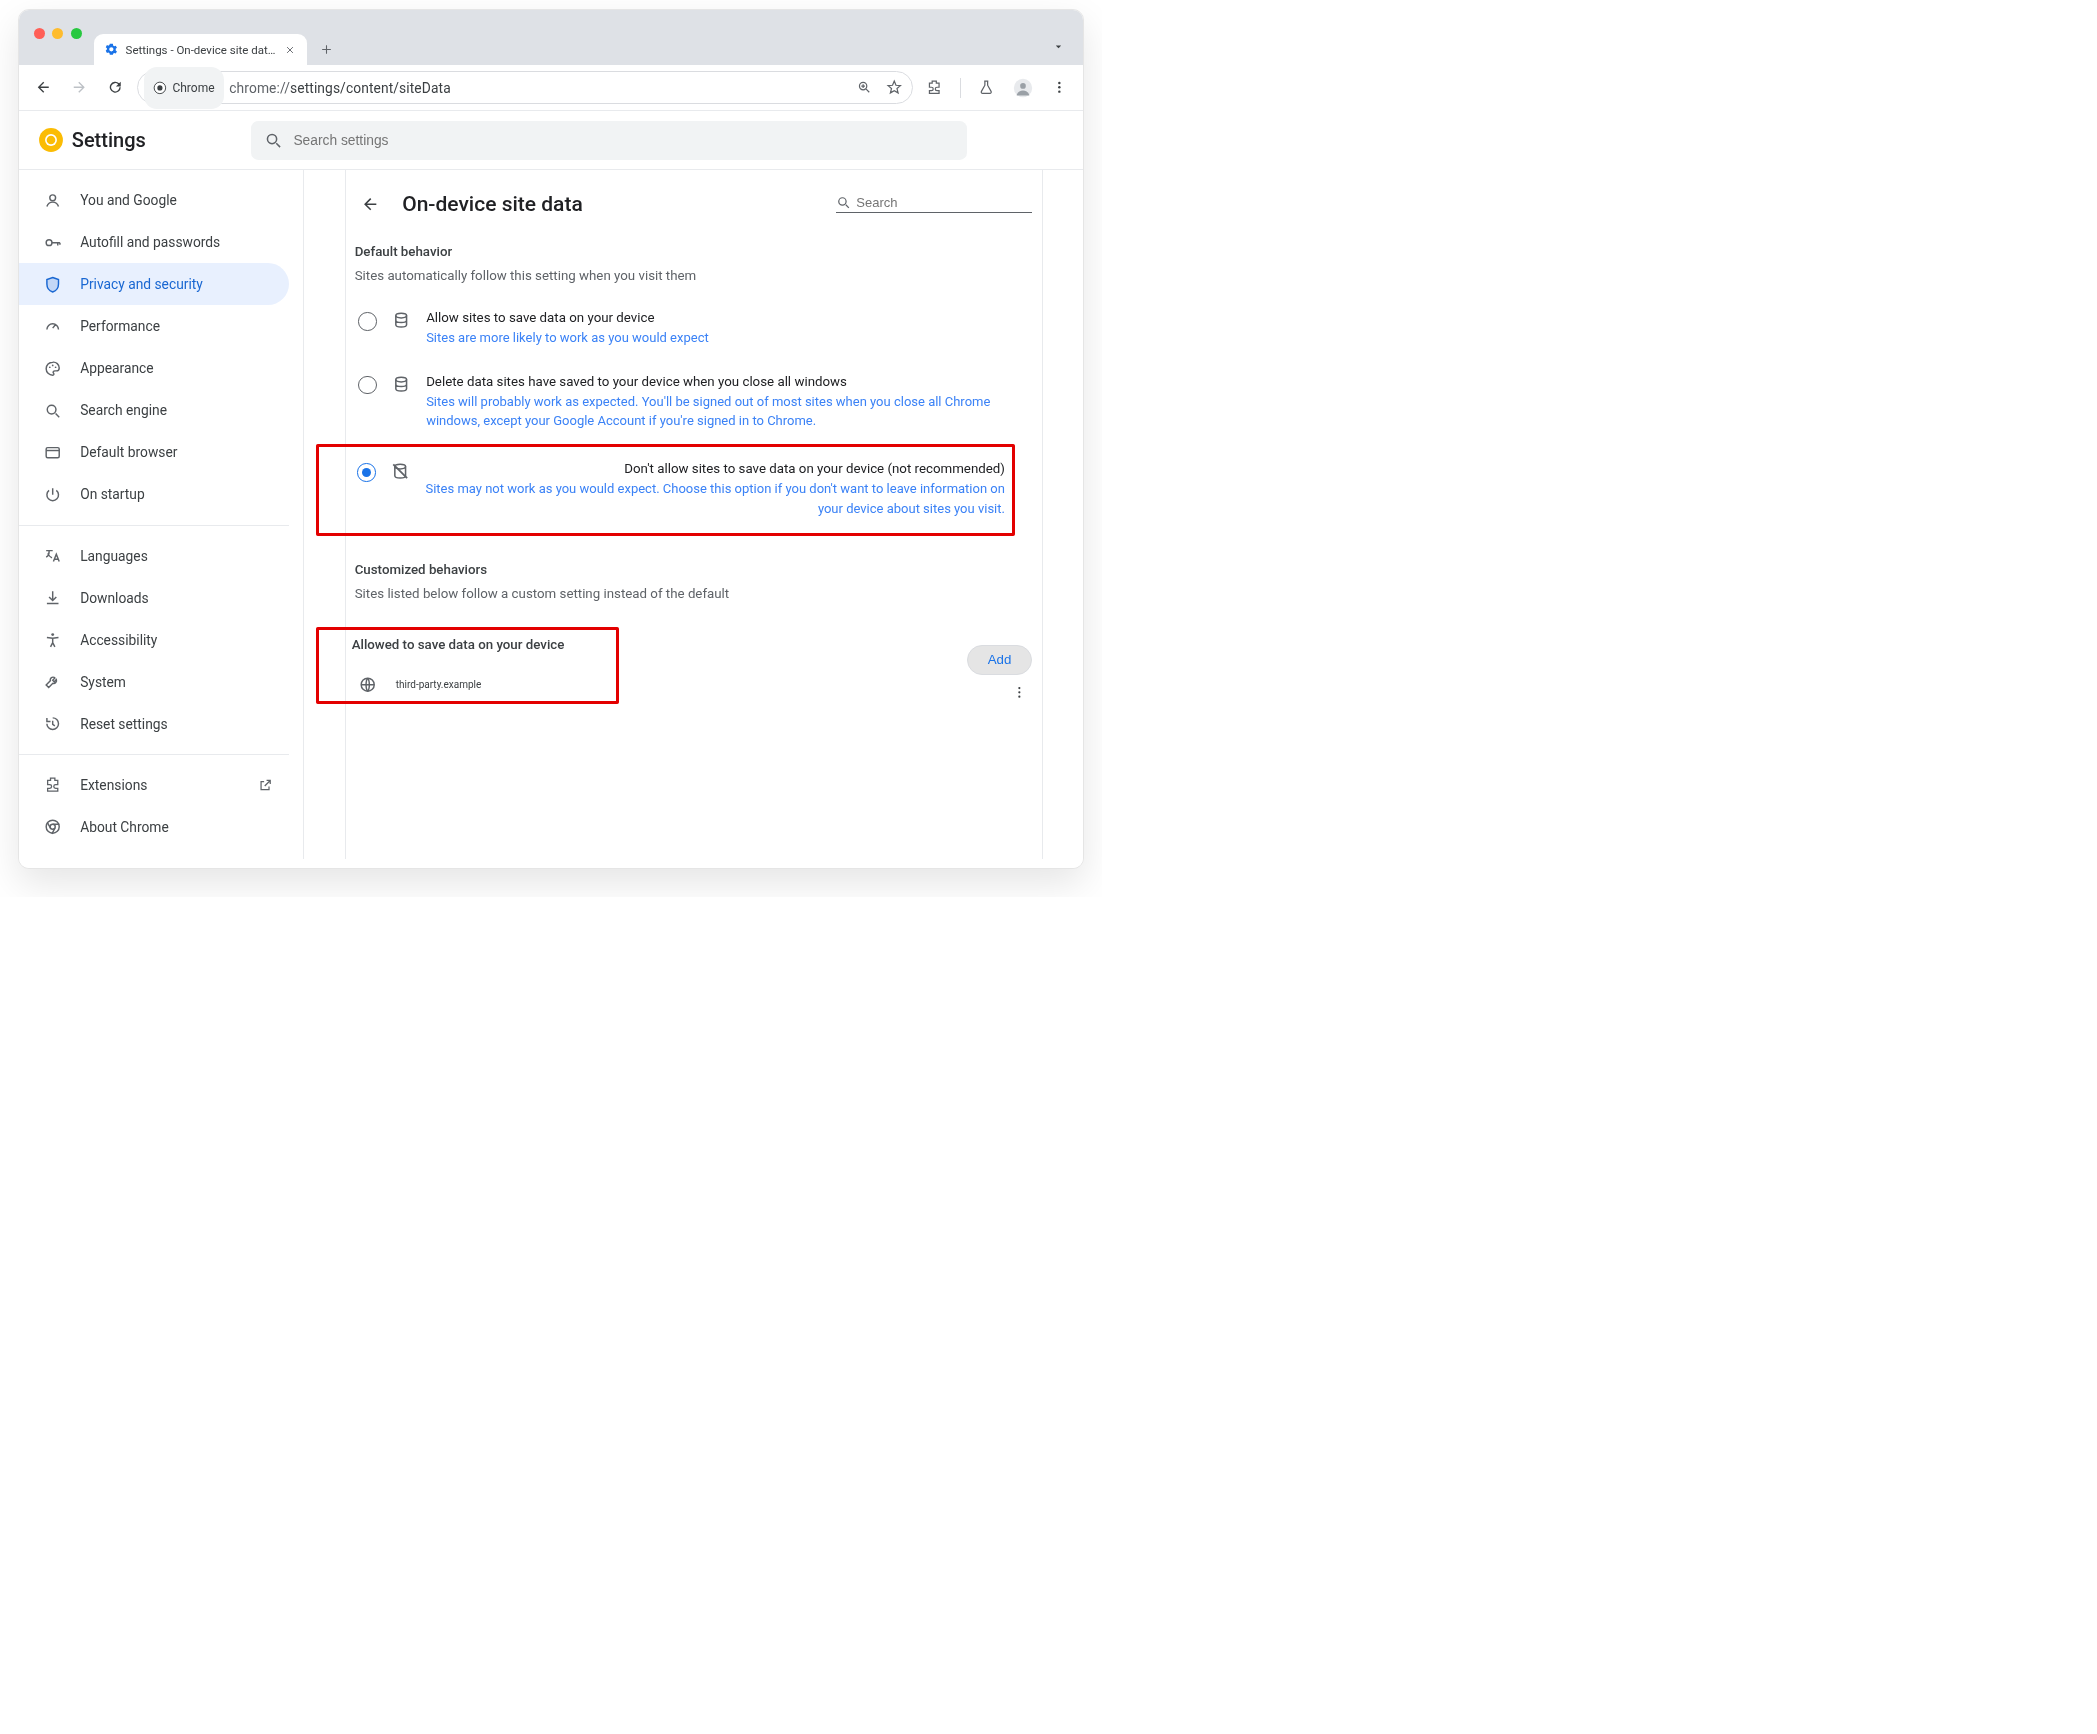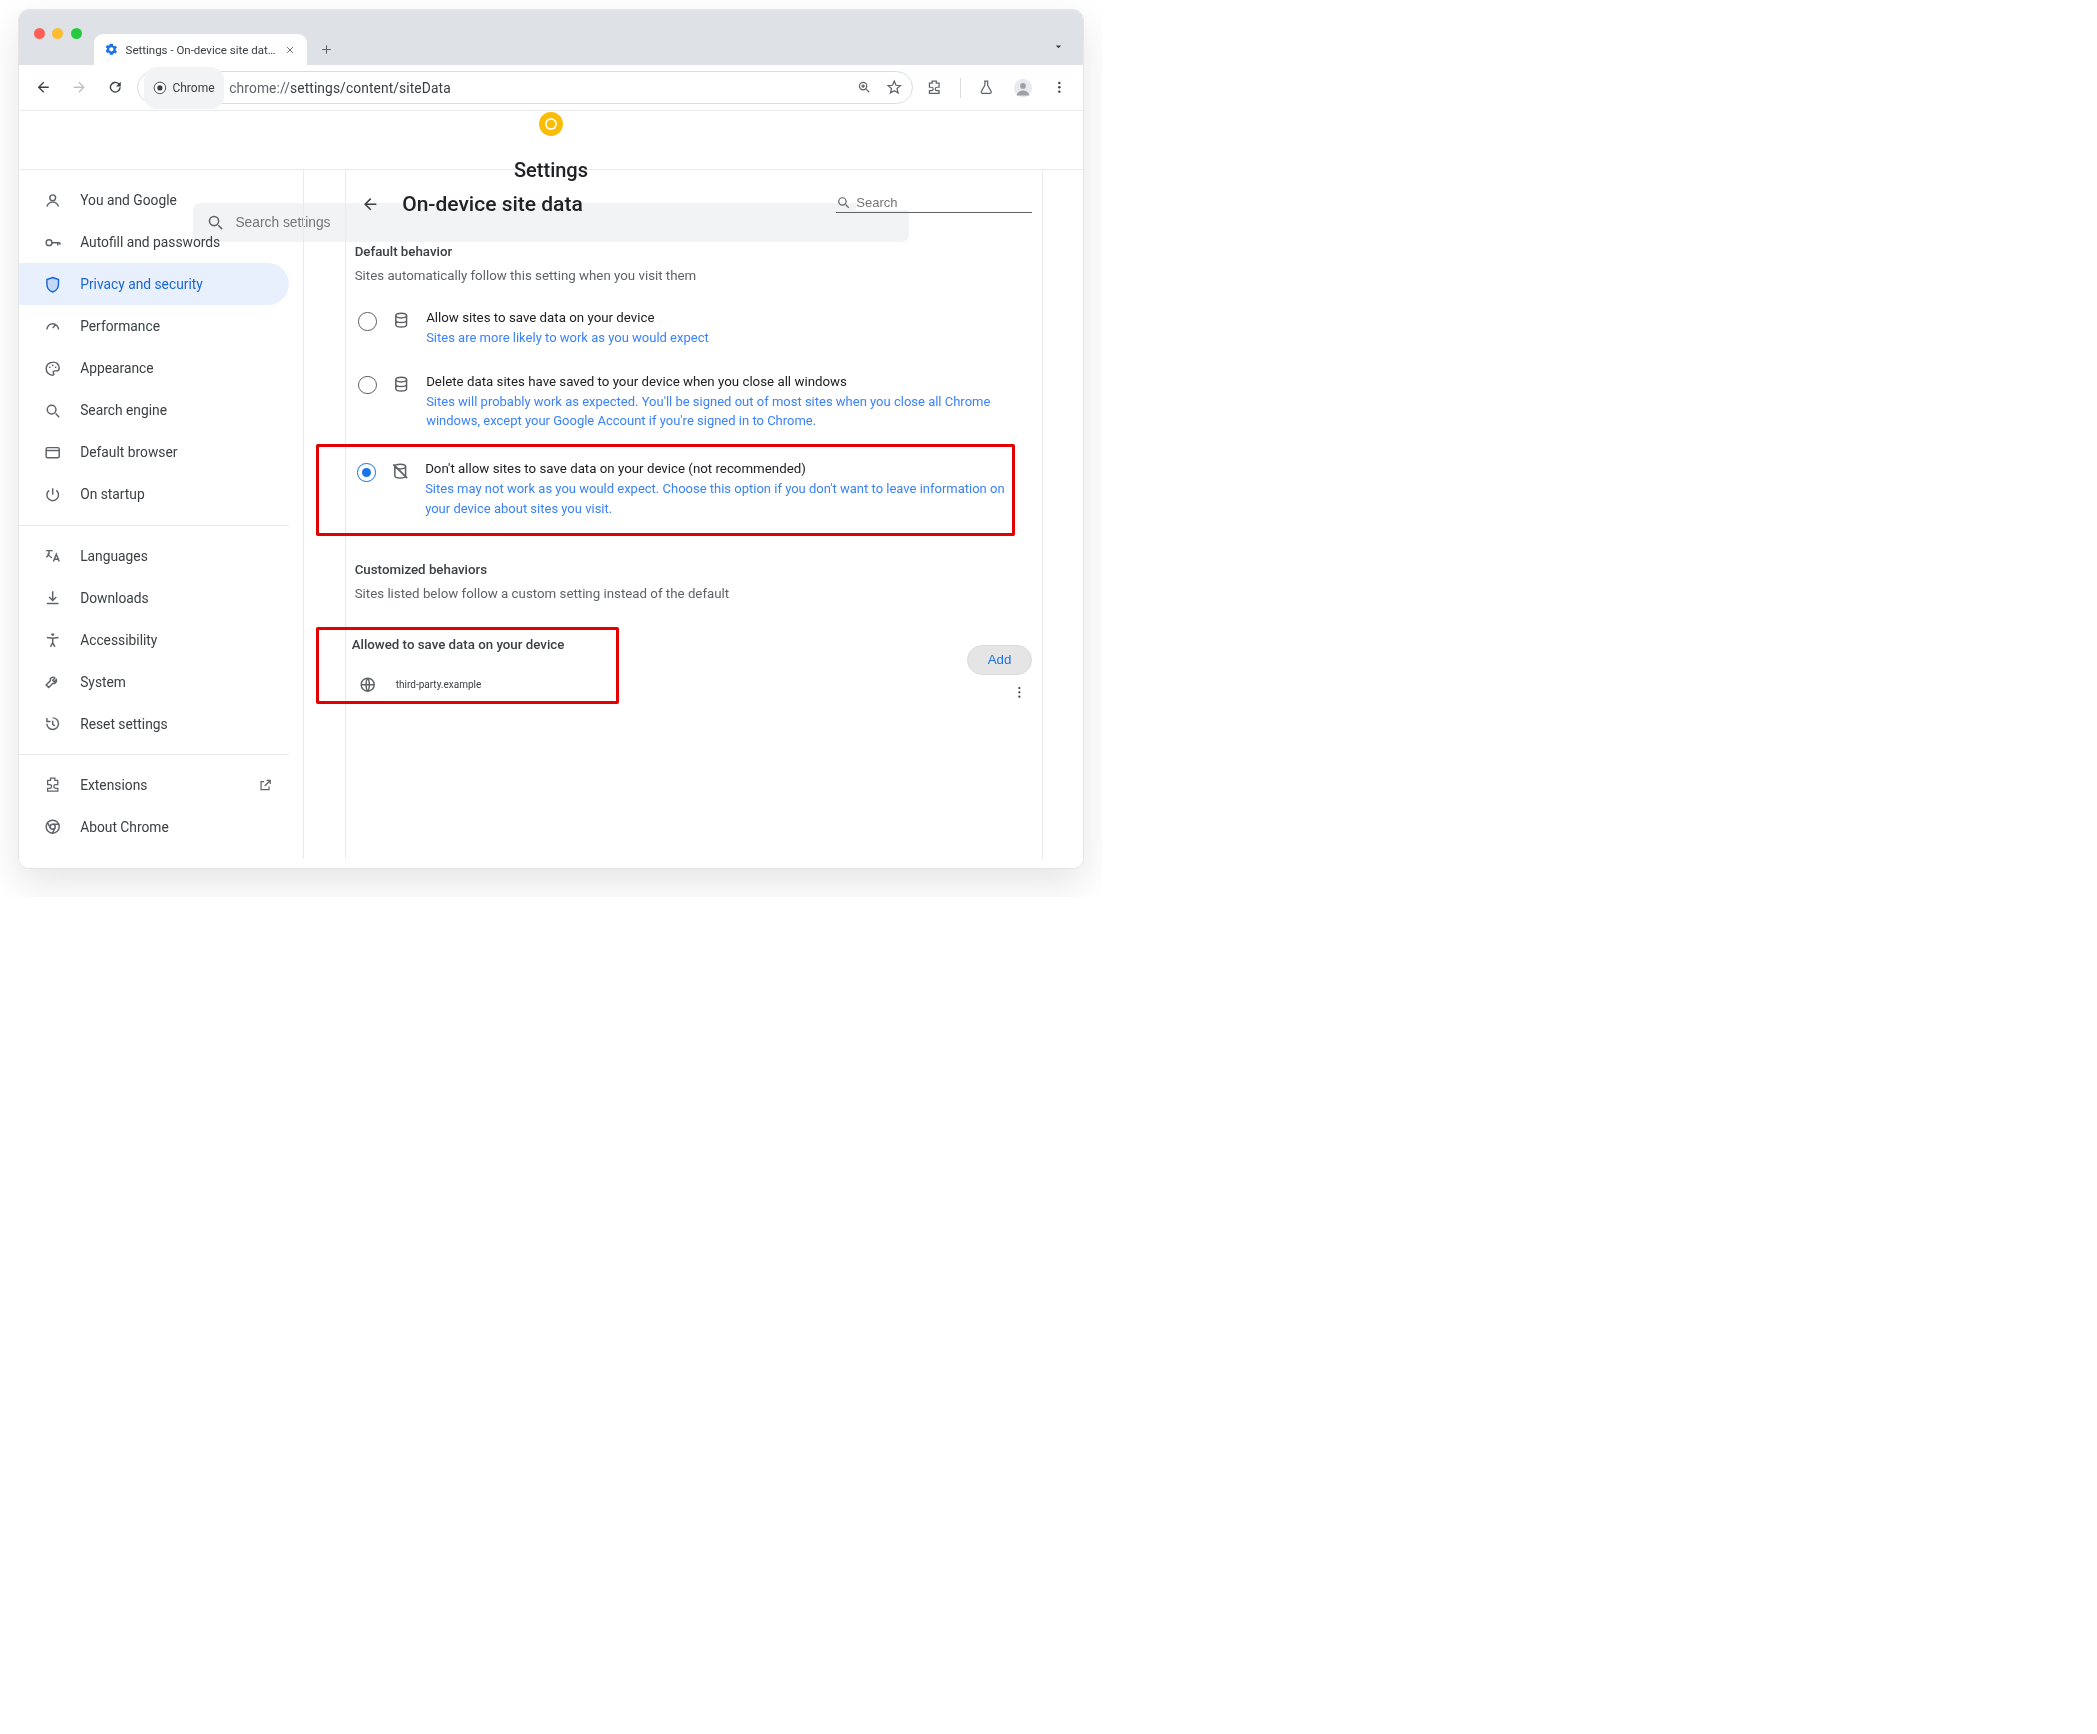--- a/index.html
+++ b/index.html
@@ -61,21 +61,21 @@
   }
   .omnibox .url { flex:1; font-size:13.8px; color:#3c4043; letter-spacing:0.1px; }
   .omnibox .url .dim { color:#5f6368; }
   .toolbar .divider { width:0.9px; height:20px; background:#dadce0; margin:0 3.7px;}
   
   .app {
     display:flex; flex-direction:column; background:#fff;
   }
   .app-header {
     height:59px; border-bottom:0.9px solid #e8eaed;
-    display:flex; align-items:center; padding:0 18.4px; gap:21px;flex-direction:column;
+    display:flex; align-items:center; padding:0 18.4px; gap:8px;
   }
   .app-logo { width:26px; height:26px; }
   .app-title { font-size:20px; font-weight:500; color:#202124; }
   .search-wrap { flex:1; display:flex; justify-content:center; }
   .search-box {
     width: 716px; max-width: 716px; height:39px;
     background:#f1f3f4; border-radius:7.3px;
     display:flex; align-items:center; padding:0 13px; gap:11px;
     color:#5f6368;
   }
@@ -113,21 +113,21 @@
   .section-title { font-size:13.3px; color:#3c4043; font-weight:500; margin-bottom:9.2px;}
   .section-sub { font-size:13.3px; color:#5f6368; margin-bottom:14.7px;}
   
   .radio-row { display:flex; align-items:flex-start; gap:14.7px; padding:13px 3.7px; }
   .radio-outer { width:18.4px; height:18.4px; border:1.8px solid #5f6368; border-radius:50%; flex-shrink:0; display:flex; align-items:center; justify-content:center; margin-top:1.8px; cursor:pointer;}
   .radio-outer.checked { border-color:#1a73e8;}
   .radio-inner { width:9.2px; height:9.2px; border-radius:50%; background:#1a73e8;}
   .opt-icon { width:20px; color:#5f6368; display:flex; justify-content:center; margin-top:0.9px; flex-shrink:0;}
   .opt-text .t { font-size:13.3px; color:#202124; margin-bottom:2.8px;}
   .opt-text .s { font-size:13px; color:#3b82f6; line-height:1.5;}
-  .highlight-box { border:3.7px solid #e30000; border-radius:1.8px; padding:1.8px 3.7px; margin-left:-39px; margin-right:17px;}
+  .highlight-box { border:3.7px solid #e30000; border-radius:1.8px; padding:1.8px 3.7px; margin-left:-39px; margin-right:17px;text-align:right;}
   .highlight-box .radio-row { padding-left:35px;}
   .highlight-box2 { border:3.7px solid #e30000; border-radius:1.8px; padding:7.3px 9.2px 7.3px 33px; margin-left:-39px; width:303px; margin-top:11px;}
   
   .custom-row { display:flex; align-items:center; margin-top:11px; }
   .add-btn { margin-left:auto; border:0.9px solid #dadce0; color:#1a73e8; font-size:13.3px; font-weight:500; padding:6.4px 20px; border-radius:16.5px; cursor:pointer; background:#e5e5e5;}
   .site-row { display:flex; align-items:center; gap:18.4px; padding:9.2px 0 0 44px; }
   .site-row .globe { color:#5f6368; width:18.4px; display:flex; justify-content:center;}
   .site-row .name { font-size:10px; color:#3c4043; }
   
   svg { display:block; }

